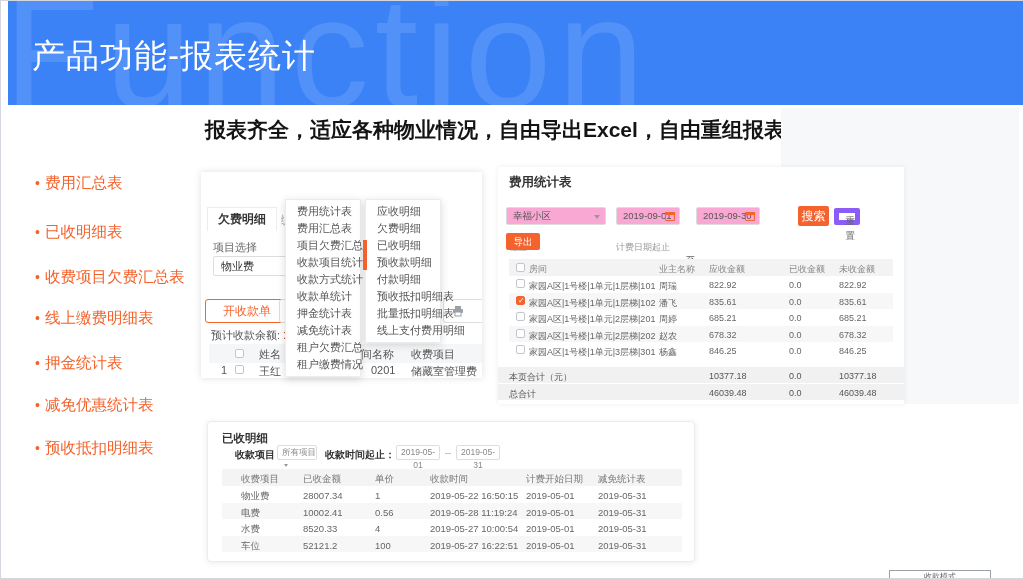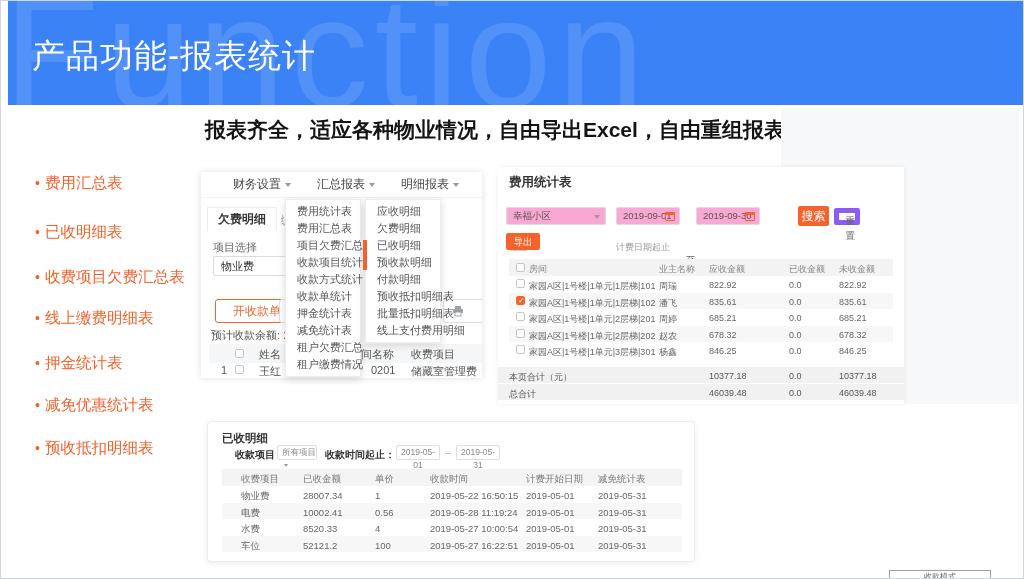--- a/index.html
+++ b/index.html
@@ -39,21 +39,21 @@
             box-shadow:0 0 7px rgba(0,0,0,0.13);overflow:hidden;z-index:2;}
   .menubar{display:flex;align-items:center;height:26px;padding-left:32px;gap:26px;
            border-bottom:1px solid #f1f1f1;font-size:12px;color:#444;}
   .menu-item{cursor:pointer;white-space:nowrap;}
   .tab-active{position:absolute;left:6px;top:35px;height:24px;line-height:22px;padding:0 10px;
               border:1px solid #ececec;border-bottom:none;background:#fff;font-size:12px;font-weight:700;color:#333;}
   .tab-plain{position:absolute;left:80px;top:40px;font-size:12px;color:#999;white-space:nowrap;}
   .proj-label{position:absolute;left:12px;top:68px;font-size:11px;color:#666;}
   .proj-select{position:absolute;left:12px;top:84px;width:78px;height:20px;border:1px solid #ddd;border-radius:2px;
                font-size:11px;color:#333;line-height:18px;padding-left:7px;}
-  .btn-receipt{position:absolute;left:14px;top:127px;width:84px;height:24px;border:1px solid #F4652E;border-radius:3px;
+  .btn-receipt{position:absolute;left:4px;top:127px;width:84px;height:24px;border:1px solid #F4652E;border-radius:3px;
                color:#F4652E;font-size:12px;text-align:center;line-height:22px;background:#fff;}
   .btn-fragment{position:absolute;left:78px;top:127px;width:14px;height:24px;border:1px solid #ddd;border-radius:3px;background:#fff;}
   .btn-print{position:absolute;left:242px;top:127px;width:46px;height:24px;border:1px solid #ddd;border-radius:3px;
              background:#fff;display:flex;align-items:center;padding-left:8px;}
   .balance{position:absolute;left:10px;top:156px;font-size:11px;color:#555;white-space:nowrap;}
   .balance .val{color:#e03c2a;font-weight:700;}
   .mtable-head{position:absolute;left:8px;right:0;top:172px;height:19px;background:#f5f6f7;font-size:11px;color:#555;}
   .mtable-row{position:absolute;left:8px;right:0;top:191px;height:15px;font-size:11px;color:#555;}
   .mc{position:absolute;top:3px;white-space:nowrap;}
   .mtable-row .mc{top:1px;}
@@ -125,25 +125,20 @@
     <li class="report-item"><span class="bullet">•</span><span>收费项目欠费汇总表</span></li>
     <li class="report-item"><span class="bullet">•</span><span>线上缴费明细表</span></li>
     <li class="report-item"><span class="bullet">•</span><span>押金统计表</span></li>
     <li class="report-item"><span class="bullet">•</span><span>减免优惠统计表</span></li>
     <li class="report-item"><span class="bullet">•</span><span>预收抵扣明细表</span></li>
   </ul>
 
   <div class="gray-backdrop"></div>
 
   <div class="mid-card">
-    <div class="menubar">
-      <span class="menu-item"><span>财务设置</span><i class="tri"></i></span>
-      <span class="menu-item"><span>汇总报表</span><i class="tri"></i></span>
-      <span class="menu-item"><span>明细报表</span><i class="tri"></i></span>
-    </div>
     <div class="tab-active">欠费明细</div>
     <div class="tab-plain">缴费记录</div>
     <div class="proj-label">项目选择</div>
     <div class="proj-select">物业费</div>
     <div class="btn-receipt">开收款单</div>
     <div class="btn-fragment"></div>
     <div class="btn-print">
       <svg width="12" height="11" viewBox="0 0 12 11">
         <rect x="3" y="0" width="6" height="3" fill="#9aa0a6"></rect>
         <rect x="1" y="3" width="10" height="4" rx="1" fill="#9aa0a6"></rect>

